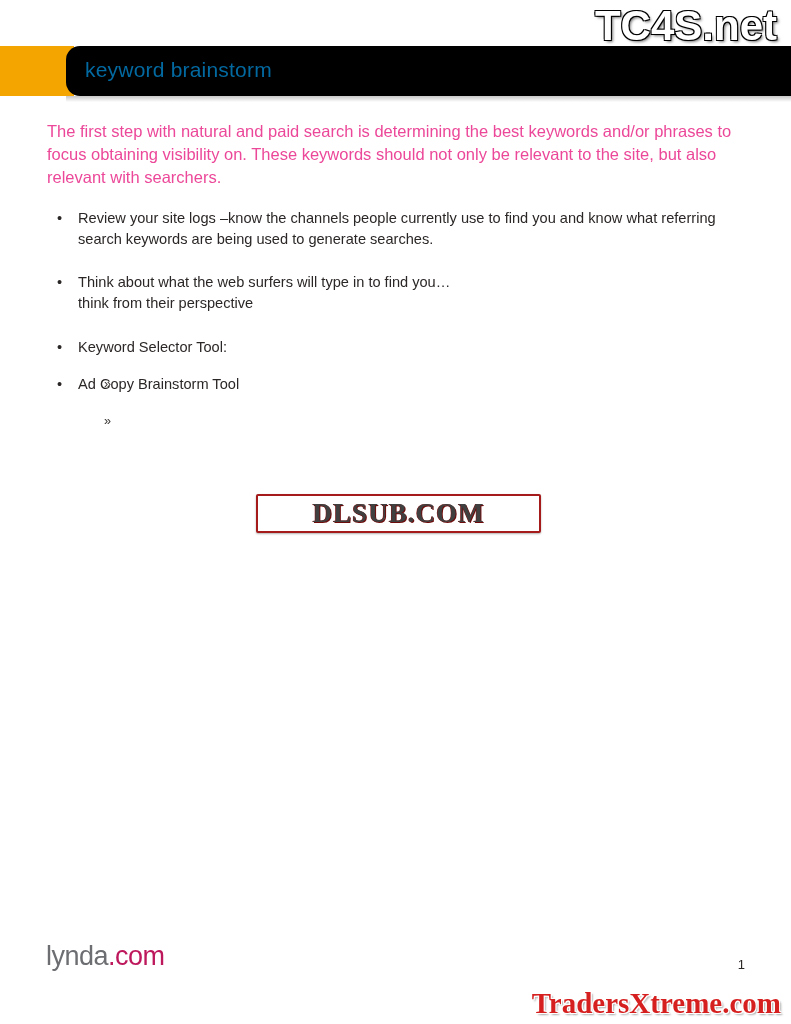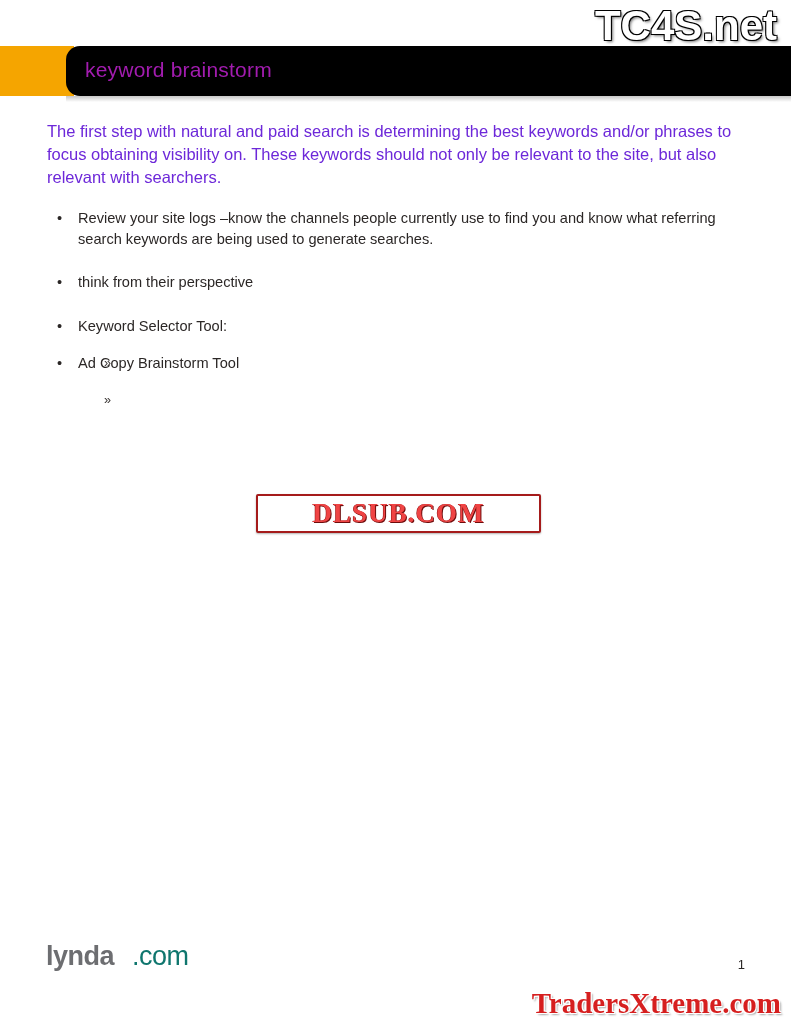--- a/index.html
+++ b/index.html
@@ -57,42 +57,42 @@
     background: #000000;
     border-top-left-radius: 14px;
     border-bottom-left-radius: 14px;
   }
   .header-title {
     position: absolute;
     top: 58px;
     left: 85px;
     font-size: 21px;
     font-weight: normal;
-    color: #a21caf;
+    color: #0369a1;
     letter-spacing: 0.2px;
     z-index: 3;
   }
   .header-shadow {
     position: absolute;
     top: 96px;
     left: 66px;
     width: 725px;
     height: 6px;
     background: linear-gradient(to bottom, rgba(0,0,0,0.22), rgba(0,0,0,0));
   }
 
   
   .intro {
     position: absolute;
     top: 120px;
     left: 47px;
     width: 700px;
     font-size: 16.5px;
     line-height: 23px;
-    color: #6d28d9;
+    color: #ec4899;
   }
 
   .bullets {
     position: absolute;
     top: 208px;
     left: 47px;
     width: 700px;
   }
   .bullet {
     position: relative;
@@ -150,35 +150,35 @@
     box-shadow: 0 1px 2px rgba(0,0,0,0.3);
     display: flex;
     align-items: center;
     justify-content: center;
     z-index: 6;
   }
   .wm-center span {
     font-family: "Liberation Serif", serif;
     font-size: 27px;
     font-weight: bold;
-    color: #ef4444;
+    color: #404040;
     letter-spacing: 1px;
     text-shadow: 1px 1px 0 #6e0c0c, -0.5px -0.5px 0 #8d1111;
   }
 
   
   .footer-logo {
     position: absolute;
     left: 46px;
     bottom: 52px;
     font-size: 27px;
     letter-spacing: -0.5px;
   }
-  .footer-logo .l1 { color: #6d6e71; font-weight: bold; }
-  .footer-logo .l2 { color: #0f766e; font-weight: normal; margin-left: 18px; }
+  .footer-logo .l1 { color: #6d6e71; font-weight: normal; }
+  .footer-logo .l2 { color: #be185d; font-weight: normal; }
 
   .page-number {
     position: absolute;
     right: 46px;
     bottom: 52px;
     font-size: 13px;
     color: #2b2726;
   }
 
   .wm-bottom {
@@ -211,20 +211,21 @@
 
 <div class="bullets">
 
   <div class="bullet b1">
     <span class="dot">•</span>
     <span>Review your site logs –know the channels people currently use to find you and know what referring search keywords are being used to generate searches.</span>
   </div>
 
   <div class="bullet b2">
     <span class="dot">•</span>
+    <span>Think about what the web surfers will type in to find you…</span>
     <span class="line2">think from their perspective</span>
   </div>
 
   <div class="bullet b3">
     <span class="dot">•</span>
     <span>Keyword Selector Tool:</span>
   </div>
 
   <div class="sub">
     <span class="chev">»</span>

